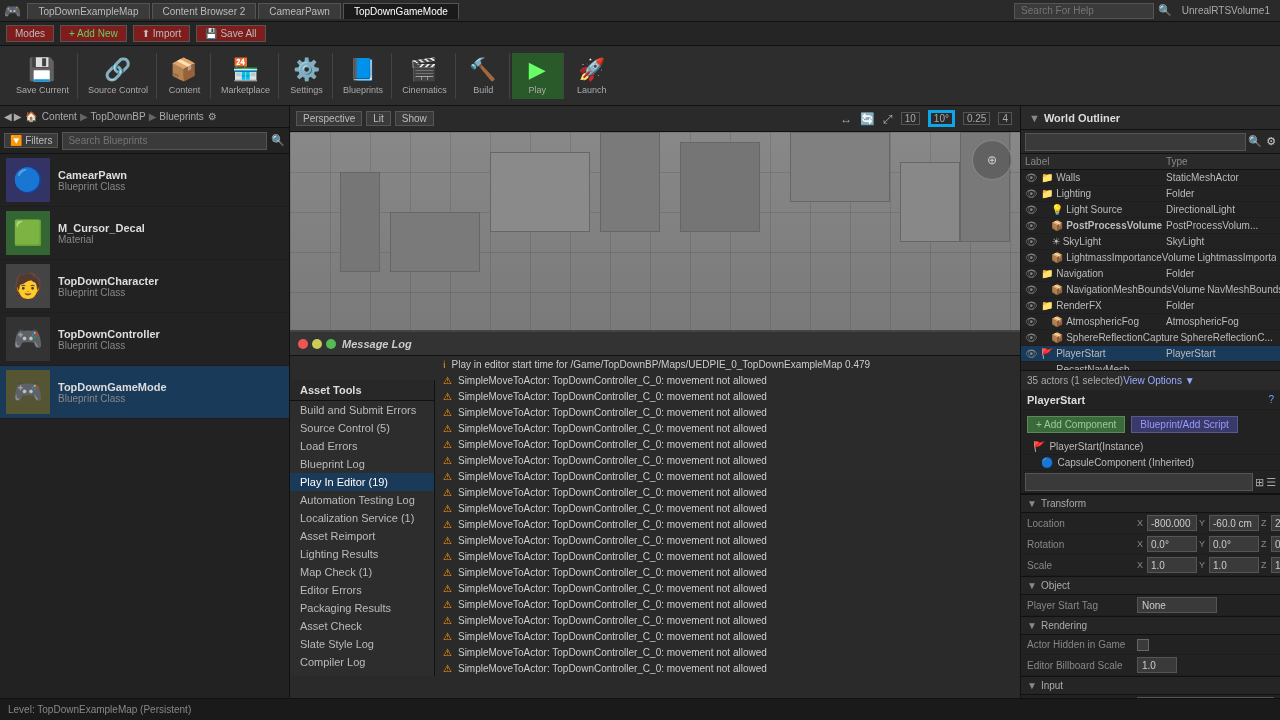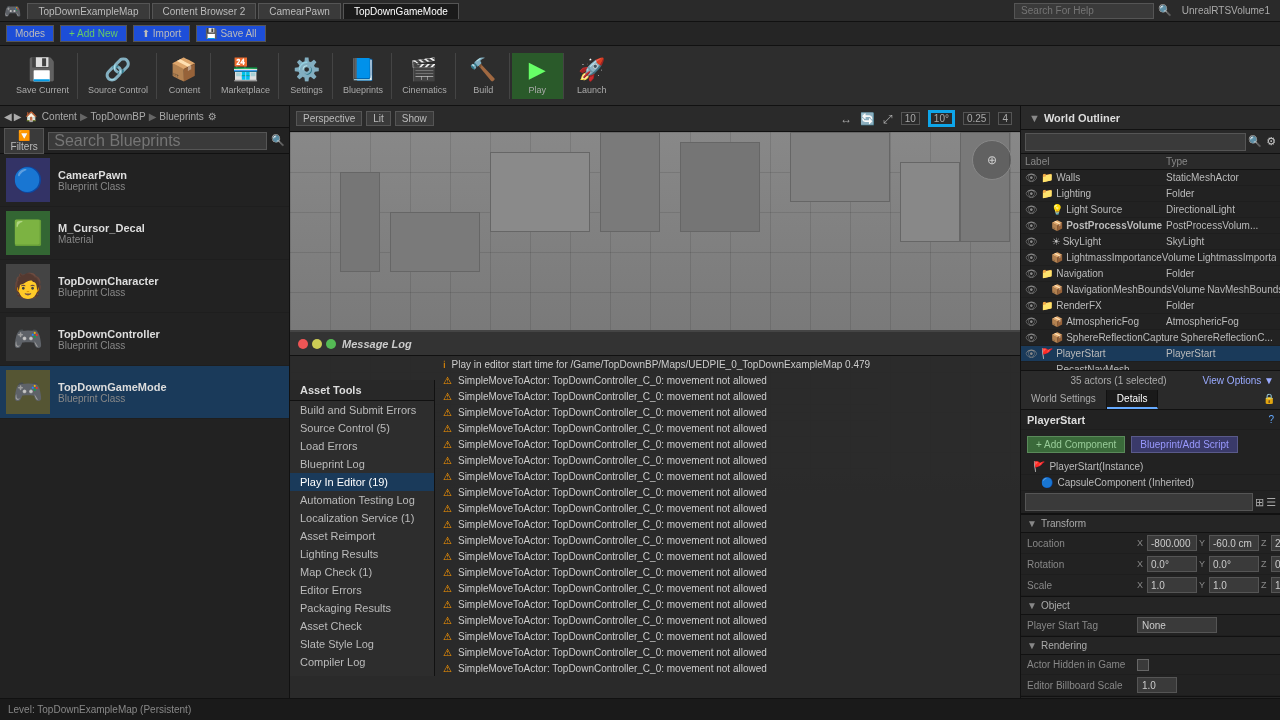--- a/index.html
+++ b/index.html
@@ -23,21 +23,21 @@
       font-size: 10px; width: 140px; height: 16px;
     }
     .title-label { color: #aaa; font-size: 10px; padding: 2px 6px; }
 
     
     .toolbar-row {
       display: flex; align-items: center; background: #252525; height: 24px;
       border-bottom: 1px solid #111; padding: 0 6px; gap: 6px;
     }
     .toolbar-btn {
-      background: #1d4ed8; color: #bbb; padding: 2px 8px; font-size: 10px;
+      background: #7f1d1d; color: #bbb; padding: 2px 8px; font-size: 10px;
       border: 1px solid #555; cursor: pointer; white-space: nowrap;
     }
     .toolbar-btn.green { color: #6c6; }
 
     
     .main-toolbar {
       display: flex; align-items: center; background: #2d2d2d; height: 60px;
       border-bottom: 1px solid #111; padding: 0 8px; gap: 2px;
     }
     .tool-group {
@@ -67,21 +67,21 @@
     .search-row {
       display: flex; align-items: center; background: #222; height: 26px;
       border-bottom: 1px solid #111; padding: 2px 4px; gap: 4px;
     }
     .filter-btn {
       background: #3a3a3a; border: 1px solid #555; color: #bbb; padding: 1px 5px;
       font-size: 10px; cursor: pointer;
     }
     .search-input {
       flex: 1; background: #3a3a3a; border: 1px solid #555; color: #ccc;
-      padding: 1px 5px; font-size: 16px; height: 18px;
+      padding: 1px 5px; font-size: 10px; height: 18px;
     }
     .asset-list { flex: 1; overflow-y: auto; }
     .asset-item {
       display: flex; align-items: center; padding: 4px 6px; border-bottom: 1px solid #1e1e1e;
       cursor: pointer; gap: 8px;
     }
     .asset-item.selected { background: #1a3a5a; }
     .asset-thumb {
       width: 44px; height: 44px; background: #444; flex-shrink: 0;
       display: flex; align-items: center; justify-content: center; font-size: 20px;
@@ -640,31 +640,26 @@
         <span style="width:110px; font-size:10px;">PlayerStart</span>
       </div>
       <div class="outliner-row">
         <span class="outliner-eye">👁</span>
         <span>📦</span>
         <span style="flex:1; font-size:10px;">RecastNavMesh-Default</span>
         <span style="width:110px; font-size:10px;">RecastNavMesh</span>
       </div>
 
     </div>
-    <div style="display:flex; align-items:center; background:#2a2a2a; height:20px; border-top:1px solid #111; padding:0 6px; font-size:10px; color:#aaa; justify-content:flex-end;gap:36px;">
+    <div style="display:flex; align-items:center; background:#2a2a2a; height:20px; border-top:1px solid #111; padding:0 6px; font-size:10px; color:#aaa; justify-content:flex-start;">
       <span>35 actors (1 selected)</span>
       <span style="color:#9af; cursor:pointer;">View Options ▼</span>
     </div>
 
     <div class="details-panel">
-      <div class="details-tabs">
-        <div class="details-tab">World Settings</div>
-        <div class="details-tab active">Details</div>
-        <span style="margin-left:auto; padding:3px 4px; font-size:10px; color:#aaa; cursor:pointer;">🔒</span>
-      </div>
       <div class="details-row">
         <span style="font-size:11px; color:#ddd; font-weight:bold;">PlayerStart</span>
         <span style="margin-left:auto; font-size:10px; color:#6af; cursor:pointer;">?</span>
       </div>
 
       <div style="display:flex; padding:3px;">
         <button class="add-component-btn">+ Add Component</button>
         <button class="blueprint-btn">Blueprint/Add Script</button>
       </div>
 

